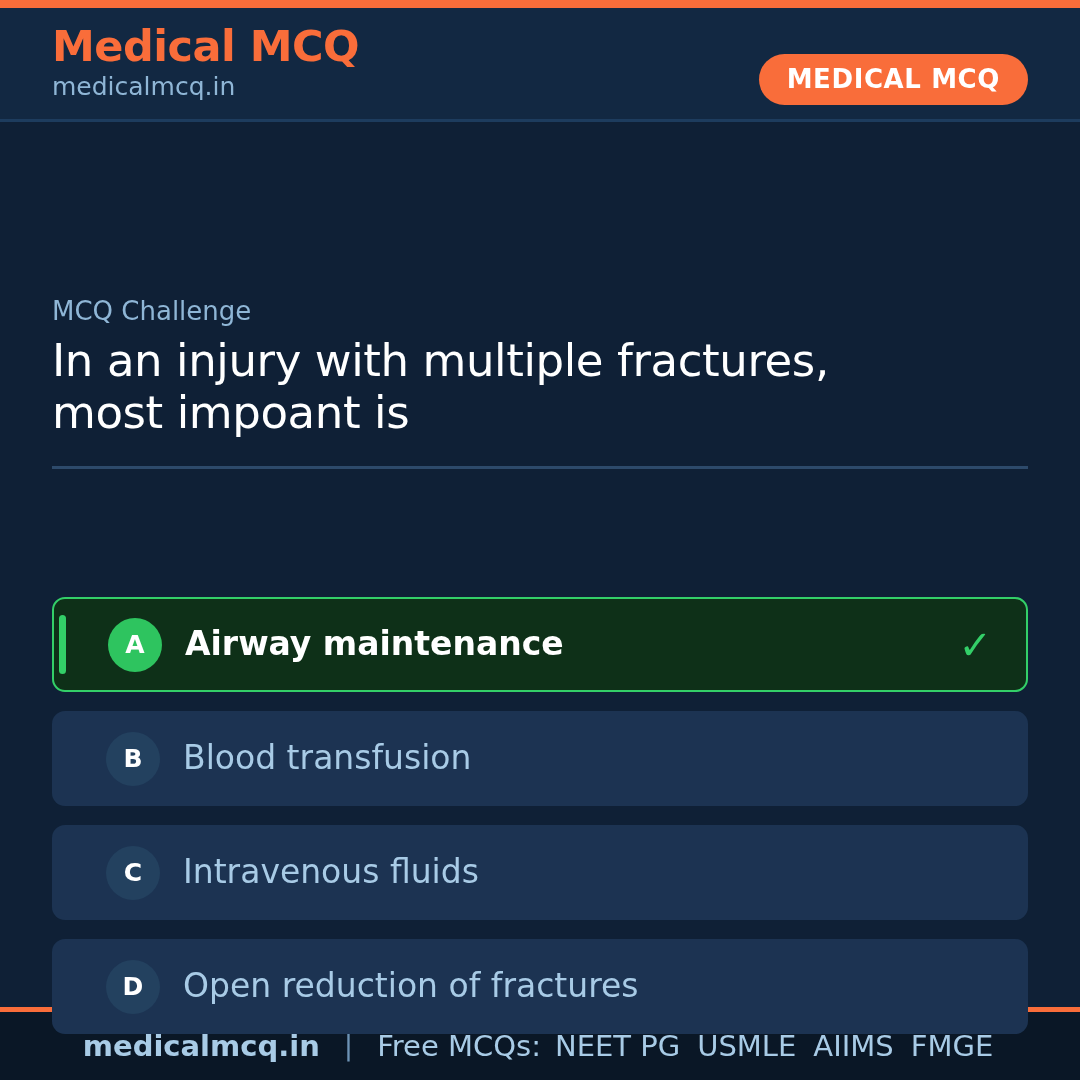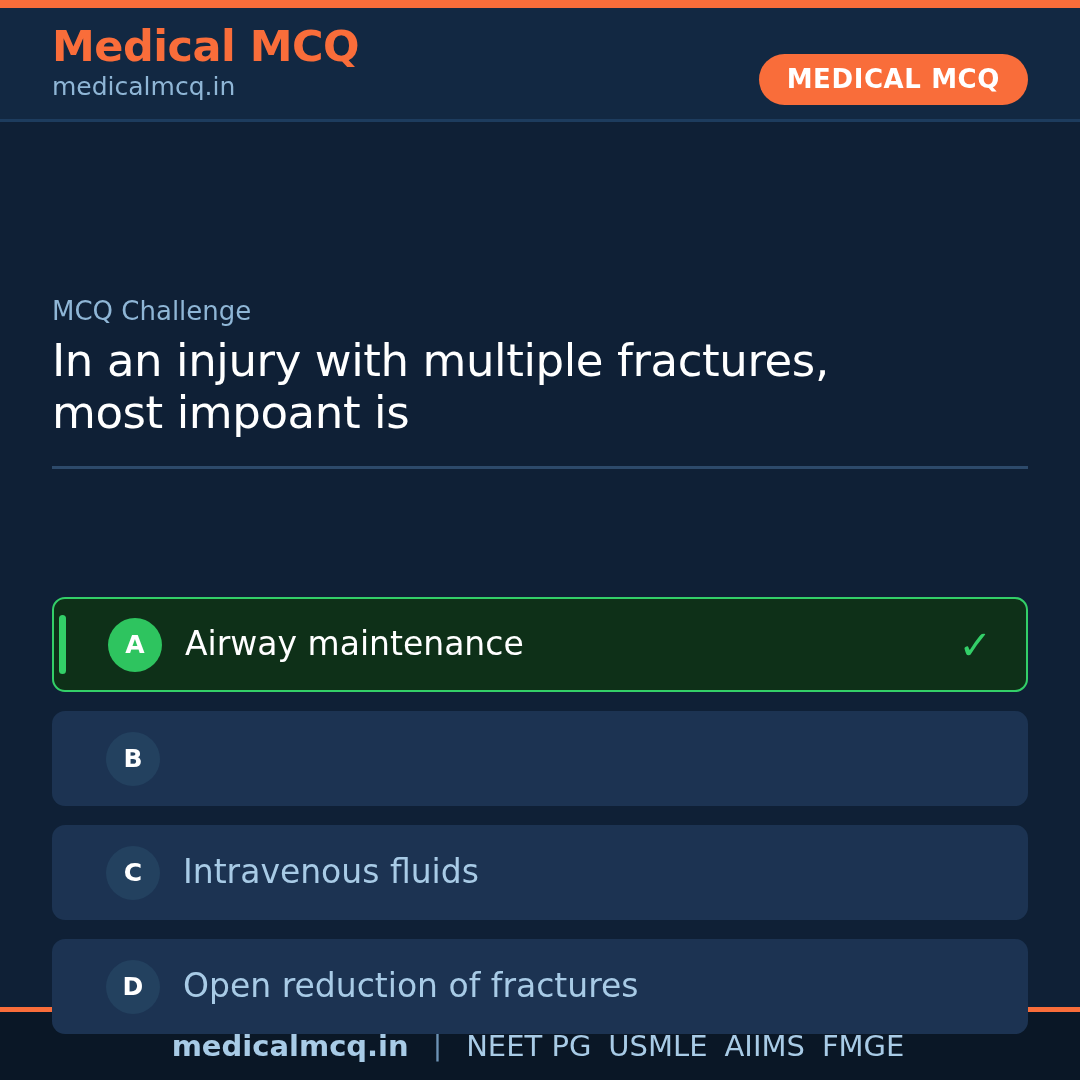--- a/index.html
+++ b/index.html
@@ -166,20 +166,21 @@
   }
   .opt-text {
     margin-left: 23px;
     font-size: 33px;
     color: #a8cbe6;
     line-height: 1.1;
     flex: 1 1 auto;
   }
   .option.correct .opt-text {
     color: #ffffff;
+    font-weight: bold;
   }
   .check {
     flex: none;
     color: #33cf68;
     font-size: 40px;
     line-height: 1;
     margin-right: 6px;
     display: none;
   }
   .option.correct .check { display: block; }
@@ -254,20 +255,21 @@
       <div class="option correct">
         <div class="accent-bar"></div>
         <div class="letter">A</div>
         <div class="opt-text">Airway maintenance</div>
         <div class="check">✓</div>
       </div>
 
       <div class="option">
 
         <div class="letter">B</div>
+        <div class="opt-text">Blood transfusion</div>
 
       </div>
 
       <div class="option">
 
         <div class="letter">C</div>
         <div class="opt-text">Intravenous fluids</div>
 
       </div>
 
@@ -278,19 +280,20 @@
 
       </div>
 
     </div>
   </div>
 
   <div class="footer-accent"></div>
   <div class="footer">
     <span class="f-site">medicalmcq.in</span>
     <span class="f-sep">|</span>
+    <span class="f-label">Free MCQs:</span>
     <span class="f-tag">NEET PG</span>
     <span class="f-tag">USMLE</span>
     <span class="f-tag">AIIMS</span>
     <span class="f-tag">FMGE</span>
   </div>
 
 </div>
 
 </body></html>

